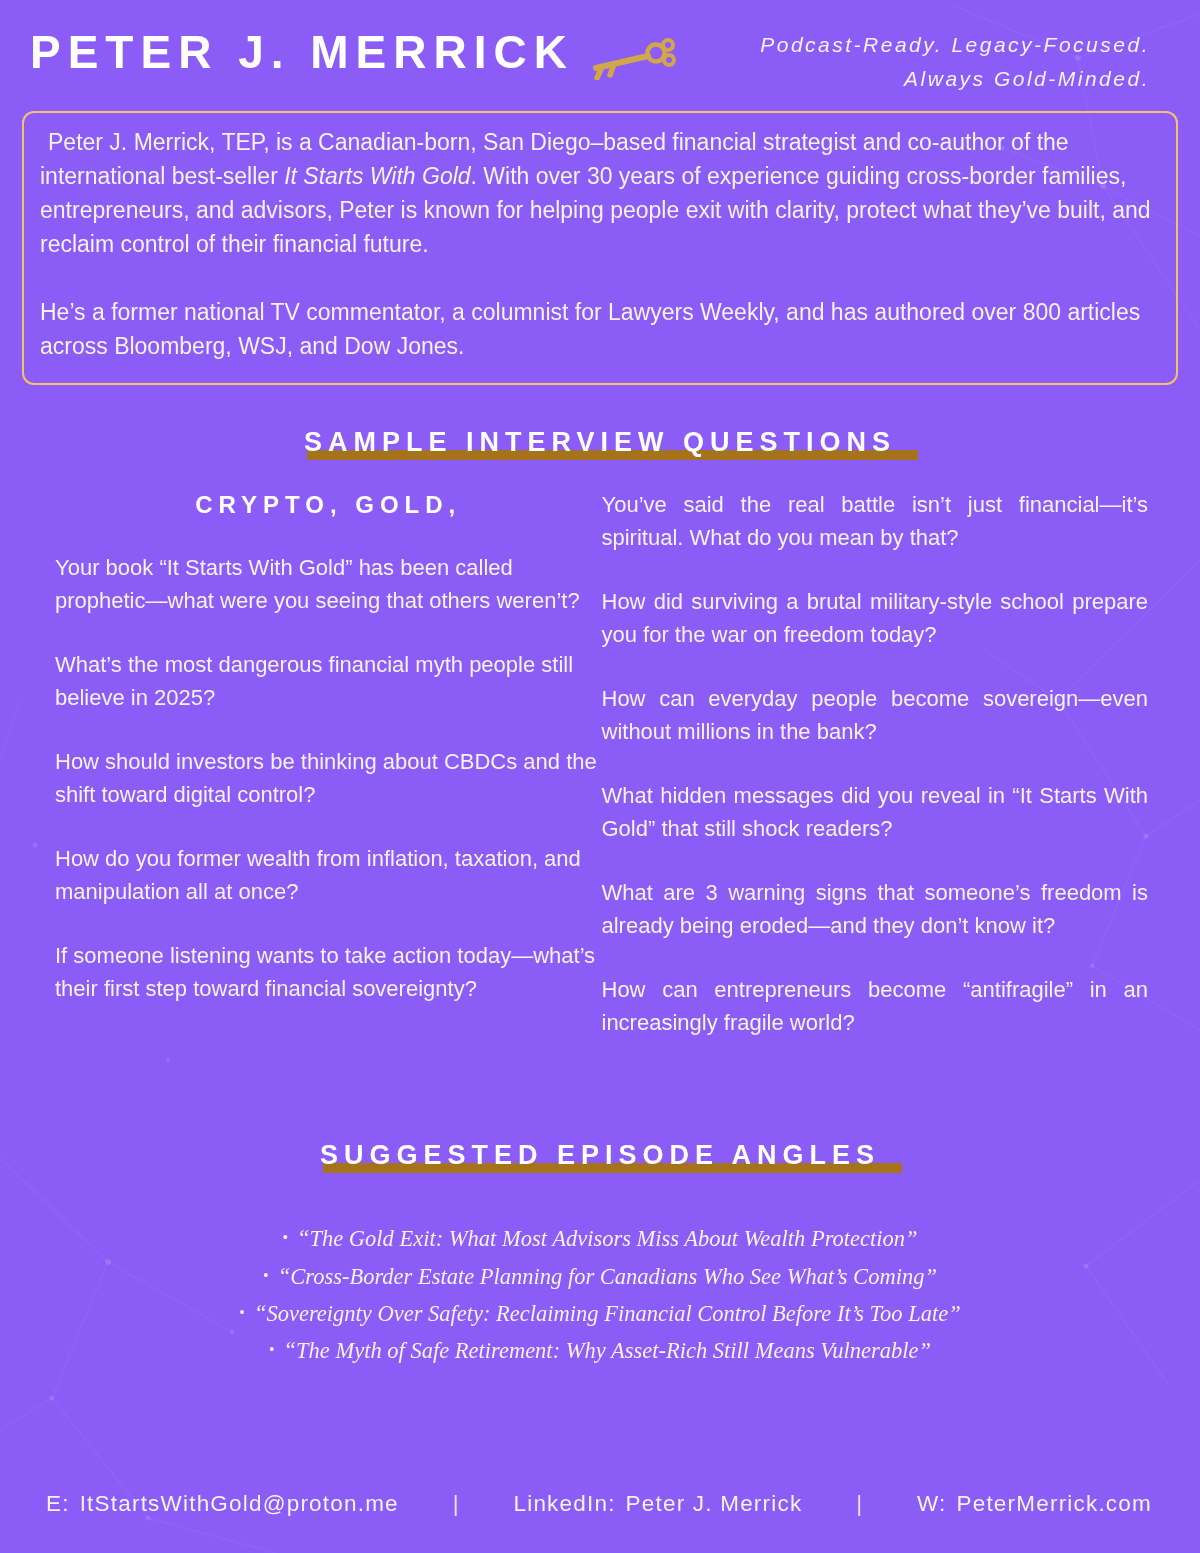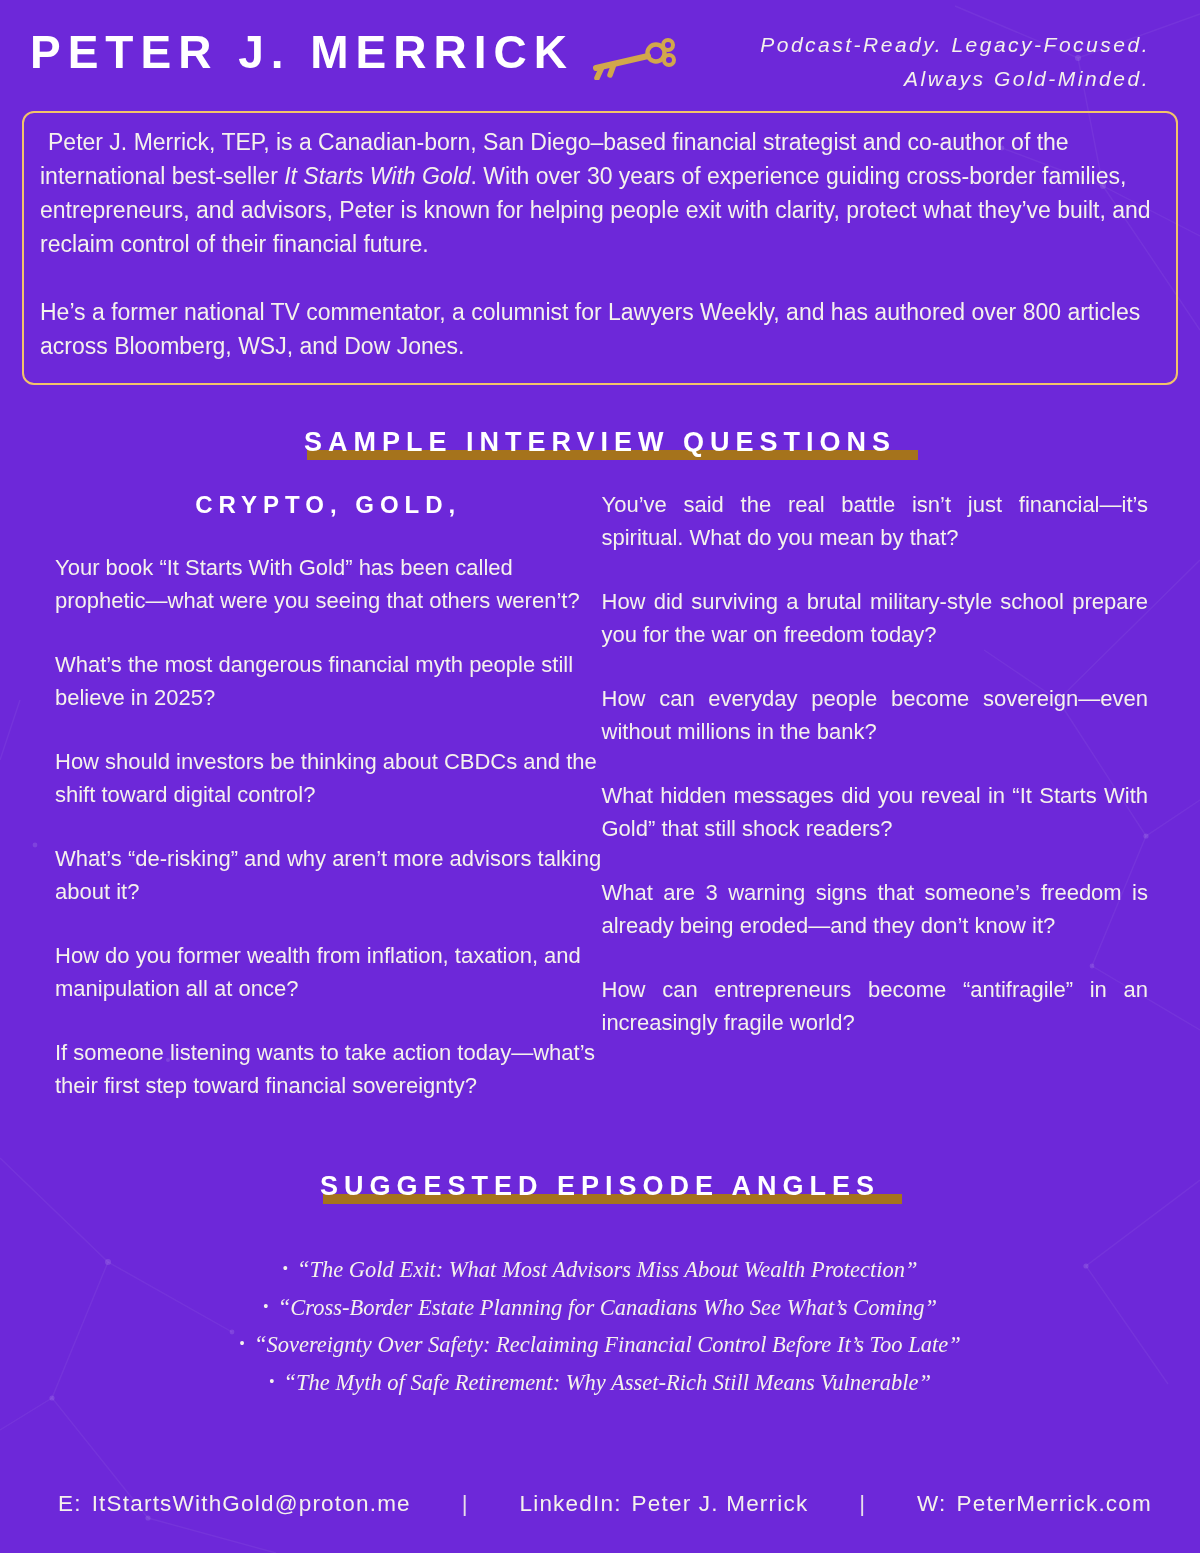--- a/index.html
+++ b/index.html
@@ -3,21 +3,21 @@
 <meta charset="utf-8">
 <style>
   * { box-sizing: border-box; margin: 0; padding: 0; }
   html, body { background: #181515; }
   body { font-family: "Liberation Sans", sans-serif; }
   .page {
     position: relative;
     width: 1200px;
     height: 1553px;
     margin: 0 auto;
-    background: #6d28d9;
+    background: #8b5cf6;
     color: #f5f2ec;
     overflow: hidden;
   }
   .bg {
     position: absolute;
     inset: 0;
     width: 100%;
     height: 100%;
     pointer-events: none;
   }
@@ -55,21 +55,21 @@
     border-radius: 12px;
     padding: 12px 20px 20px 16px;
     font-size: 23px;
     line-height: 1.48;
   }
   .bio-p.first { text-indent: 8px; }
   .bio-p.second { margin-top: 34px; }
   .book { font-style: italic; }
   
   .section-title-wrap { text-align: center; margin-top: 42px; position: relative; }
-  .section-title-wrap.episodes-title { margin-top: 38px; }
+  .section-title-wrap.episodes-title { margin-top: 70px; }
   .section-title {
     display: inline-block;
     position: relative;
     font-size: 27px;
     font-weight: 700;
     letter-spacing: 6px;
     color: #ffffff;
     z-index: 1;
   }
   .section-title::after {
@@ -118,21 +118,21 @@
   }
   .bullet {
     font-style: normal;
     font-size: 16px;
     margin-right: 9px;
     vertical-align: 3px;
   }
   
   .footer {
     position: absolute;
-    left: 12px;
+    left: 0;
     right: 0;
     bottom: 36px;
     display: flex;
     justify-content: space-between;
     align-items: baseline;
     padding: 0 48px 0 46px;
     font-size: 22.5px;
     letter-spacing: 1.2px;
     white-space: nowrap;
   }
@@ -207,21 +207,20 @@
   </div>
 
   <section class="columns">
     <div class="col left">
       <h3 class="col-heading">
         <span>CRYPTO, GOLD,</span><br>
       </h3>
       <p class="q">Your book “It Starts With Gold” has been called prophetic—what were you seeing that others weren’t?</p>
       <p class="q">What’s the most dangerous financial myth people still believe in 2025?</p>
       <p class="q">How should investors be thinking about CBDCs and the shift toward digital control?</p>
-      <p class="q">What’s “de-risking” and why aren’t more advisors talking about it?</p>
       <p class="q">How do you former wealth from inflation, taxation, and manipulation all at once?</p>
       <p class="q">If someone listening wants to take action today—what’s their first step toward financial sovereignty?</p>
     </div>
     <div class="col right">
       <p class="q">You’ve said the real battle isn’t just financial—it’s spiritual. What do you mean by that?</p>
       <p class="q">How did surviving a brutal military-style school prepare you for the war on freedom today?</p>
       <p class="q">How can everyday people become sovereign—even without millions in the bank?</p>
       <p class="q">What hidden messages did you reveal in “It Starts With Gold” that still shock readers?</p>
       <p class="q">What are 3 warning signs that someone’s freedom is already being eroded—and they don’t know it?</p>
       <p class="q">How can entrepreneurs become “antifragile” in an increasingly fragile world?</p>

